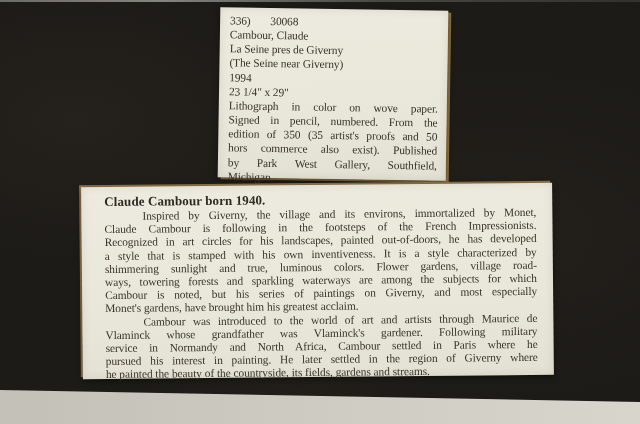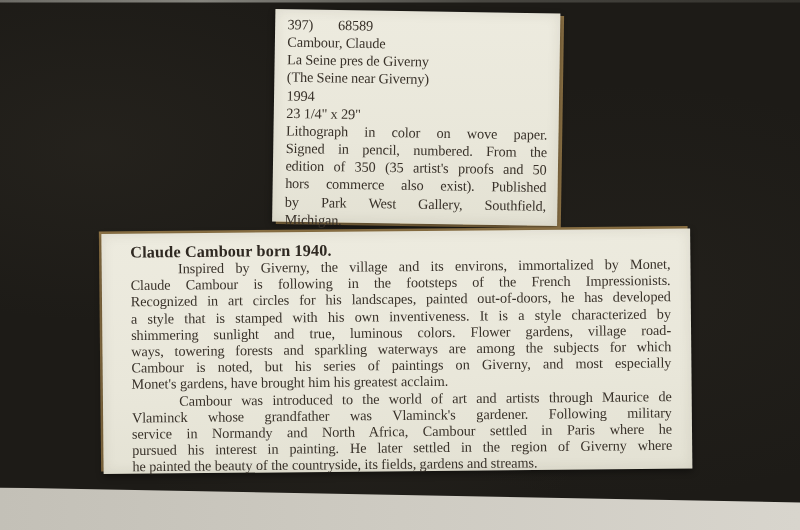--- a/index.html
+++ b/index.html
@@ -74,22 +74,22 @@
 
 <div class="stage">
 
   <div class="top-glint"></div>
   <div class="surface"></div>
 
   <div class="label-group label1-group">
     <div class="backing backing1"></div>
     <div class="paper label1">
       <div class="l1line row">
-        <span>397)</span>
-        <span class="ref">68589</span>
+        <span>336)</span>
+        <span class="ref">30068</span>
       </div>
       <div class="l1line">Cambour, Claude</div>
       <div class="l1line">La Seine pres de Giverny</div>
       <div class="l1line">(The Seine near Giverny)</div>
       <div class="l1line">1994</div>
       <div class="l1line">23 1/4" x 29"</div>
       <div class="l1line j">Lithograph in color on wove paper.</div>
       <div class="l1line j">Signed in pencil, numbered. From the</div>
       <div class="l1line j">edition of 350 (35 artist's proofs and 50</div>
       <div class="l1line j">hors commerce also exist). Published</div>

